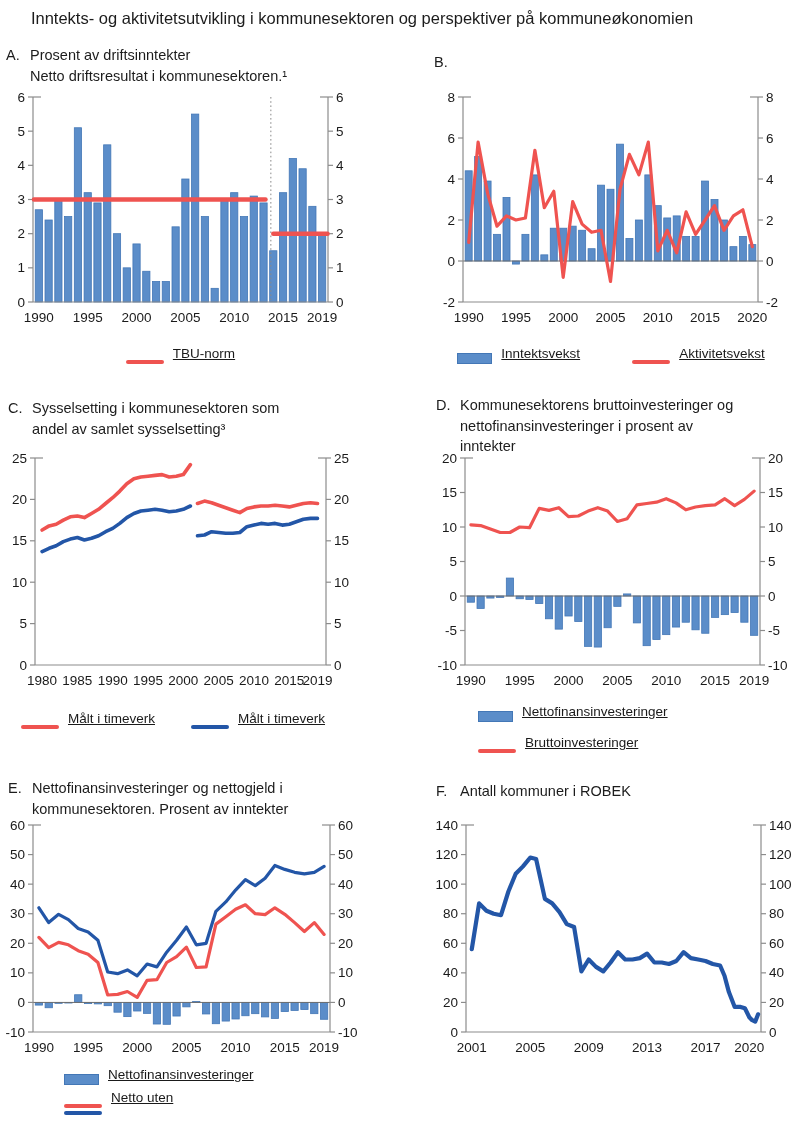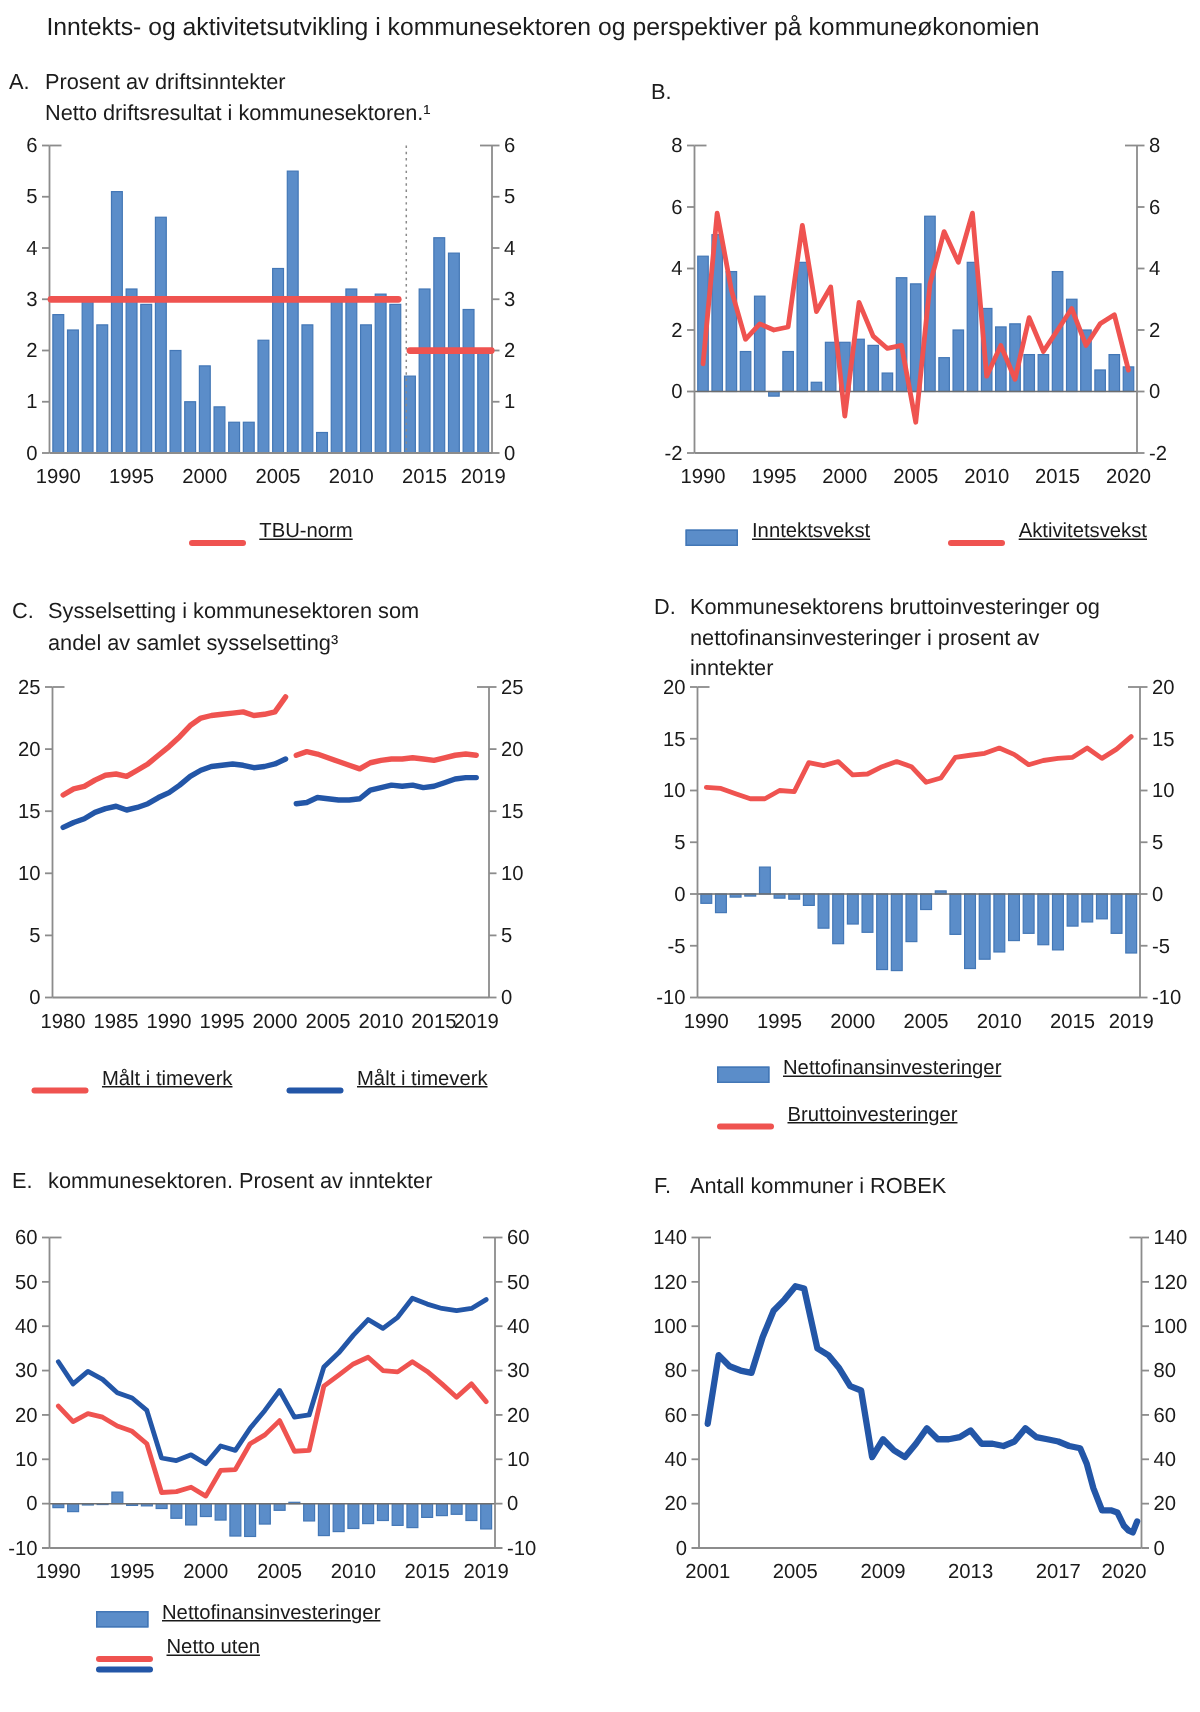--- a/index.html
+++ b/index.html
@@ -108,20 +108,21 @@
   <div class="legend-item">
     <span class="sw-line sw-red"></span>
     <span>Bruttoinvesteringer</span>
   </div>
 </div>
 
 <section class="panel p-e">
   <div class="panel-title">
     <span class="letter">E.</span>
     <span class="title-lines">
+      <span class="tl">Nettofinansinvesteringer og nettogjeld i</span>
       <span class="tl">kommunesektoren. Prosent av inntekter</span>
 
     </span>
   </div>
 </section>
 <div class="legend lg-e">
   <div class="legend-item">
     <span class="sw-bar"></span>
     <span>Nettofinansinvesteringer</span>
   </div>

